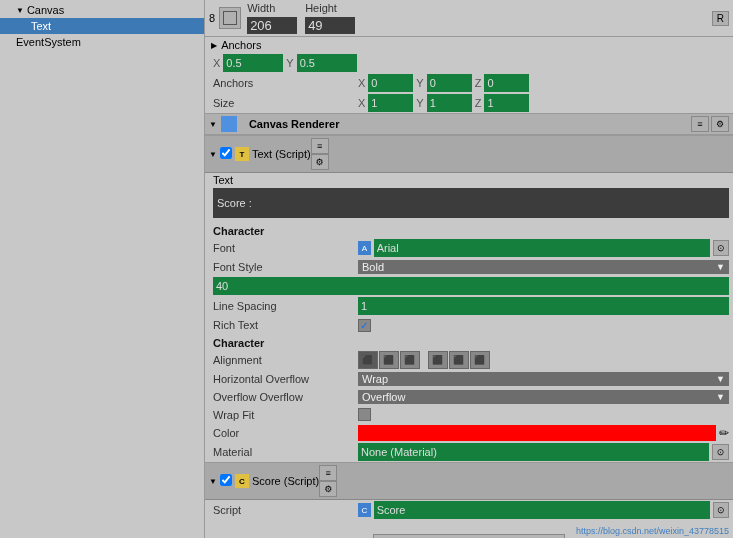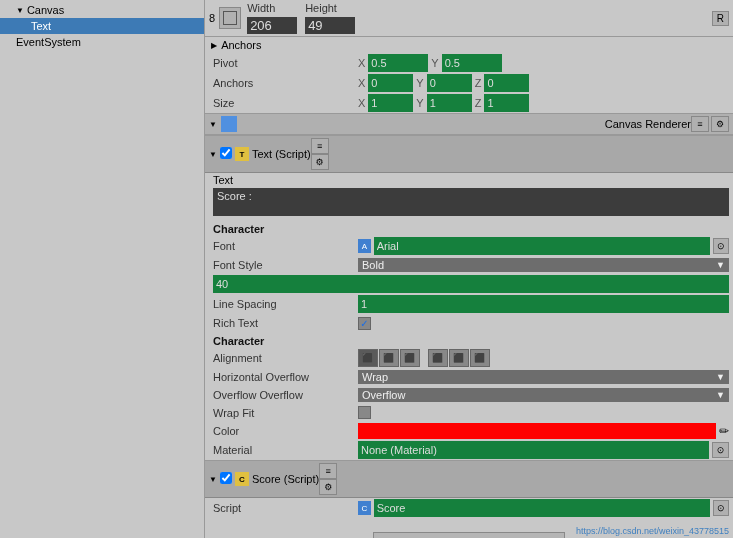--- a/index.html
+++ b/index.html
@@ -108,24 +108,23 @@
     
     .component-header {
       background: #b0b0b0;
       display: flex;
       align-items: center;
       padding: 2px 4px;
       border-top: 1px solid #999;
       border-bottom: 1px solid #999;
     }
     .component-header .title {
-      font-weight: normal;
+      font-weight: bold;
       margin-left: 12px;
       flex: 1;
-      text-align: right;
     }
     .component-header .icons {
       display: flex;
       gap: 2px;
     }
     .icon-btn {
       width: 18px;
       height: 16px;
       background: #b0b0b0;
       border: 1px solid #888;
@@ -151,21 +150,21 @@
       background: #c8c8c8;
     }
     .text-label-row {
       padding: 1px 4px 1px 8px;
       font-weight: normal;
     }
     .text-input-area {
       margin: 1px 4px 4px 8px;
       background: #3c3c3c;
       color: #ddd;
-      padding: 2px 4px;
+      padding: 9px 4px;
       min-height: 28px;
       font-size: 11px;
     }
 
     
     .section-title {
       padding: 3px 8px 1px 8px;
       font-weight: bold;
       color: #111;
     }
@@ -372,21 +371,20 @@
     <div style="flex:1"></div>
     <button class="btn-small">R</button>
   </div>
 
   <div class="anchors-row">
     <span class="triangle">▶</span>
     <span>Anchors</span>
   </div>
 
   <div class="prop-row">
-    <span class="prop-lbl">Pivot</span>
     <div class="prop-val">
       <div class="xyz-row">
         <span class="xyz-label">X</span>
         <input class="dark-input" style="width: 60px;" type="text" value="0.5">
         <span class="xyz-label">Y</span>
         <input class="dark-input" style="width: 60px;" type="text" value="0.5">
       </div>
     </div>
   </div>
 

